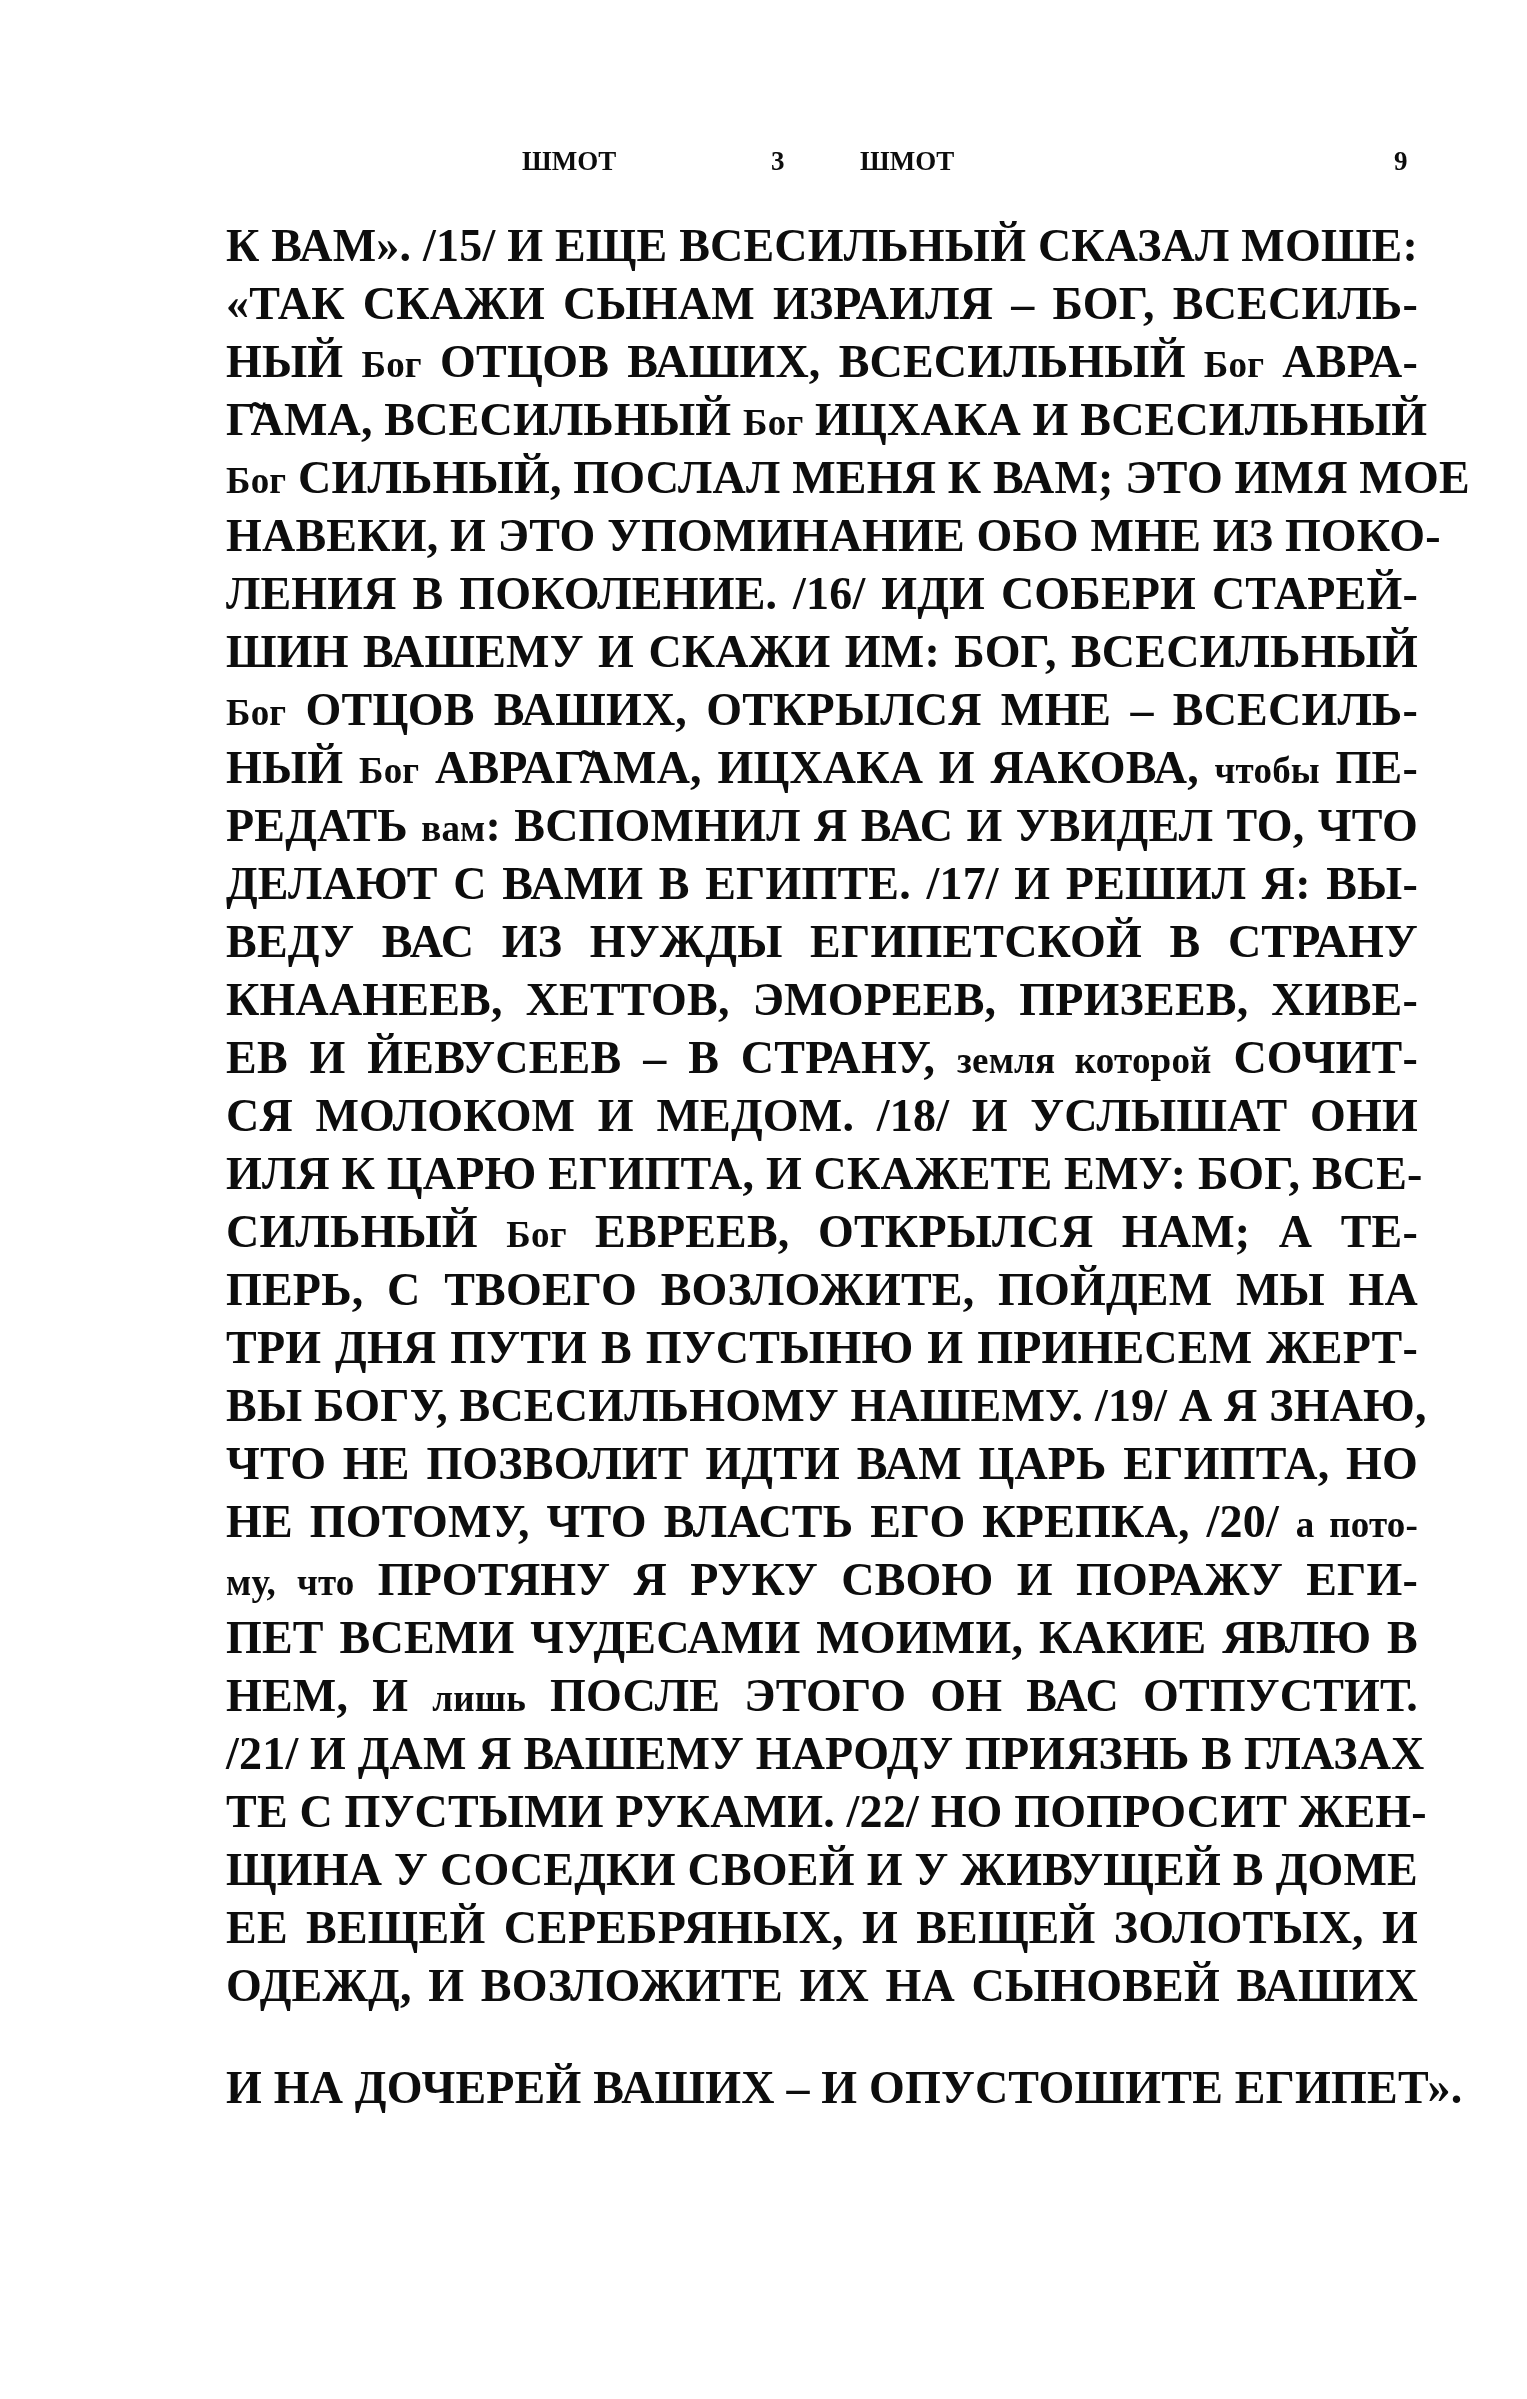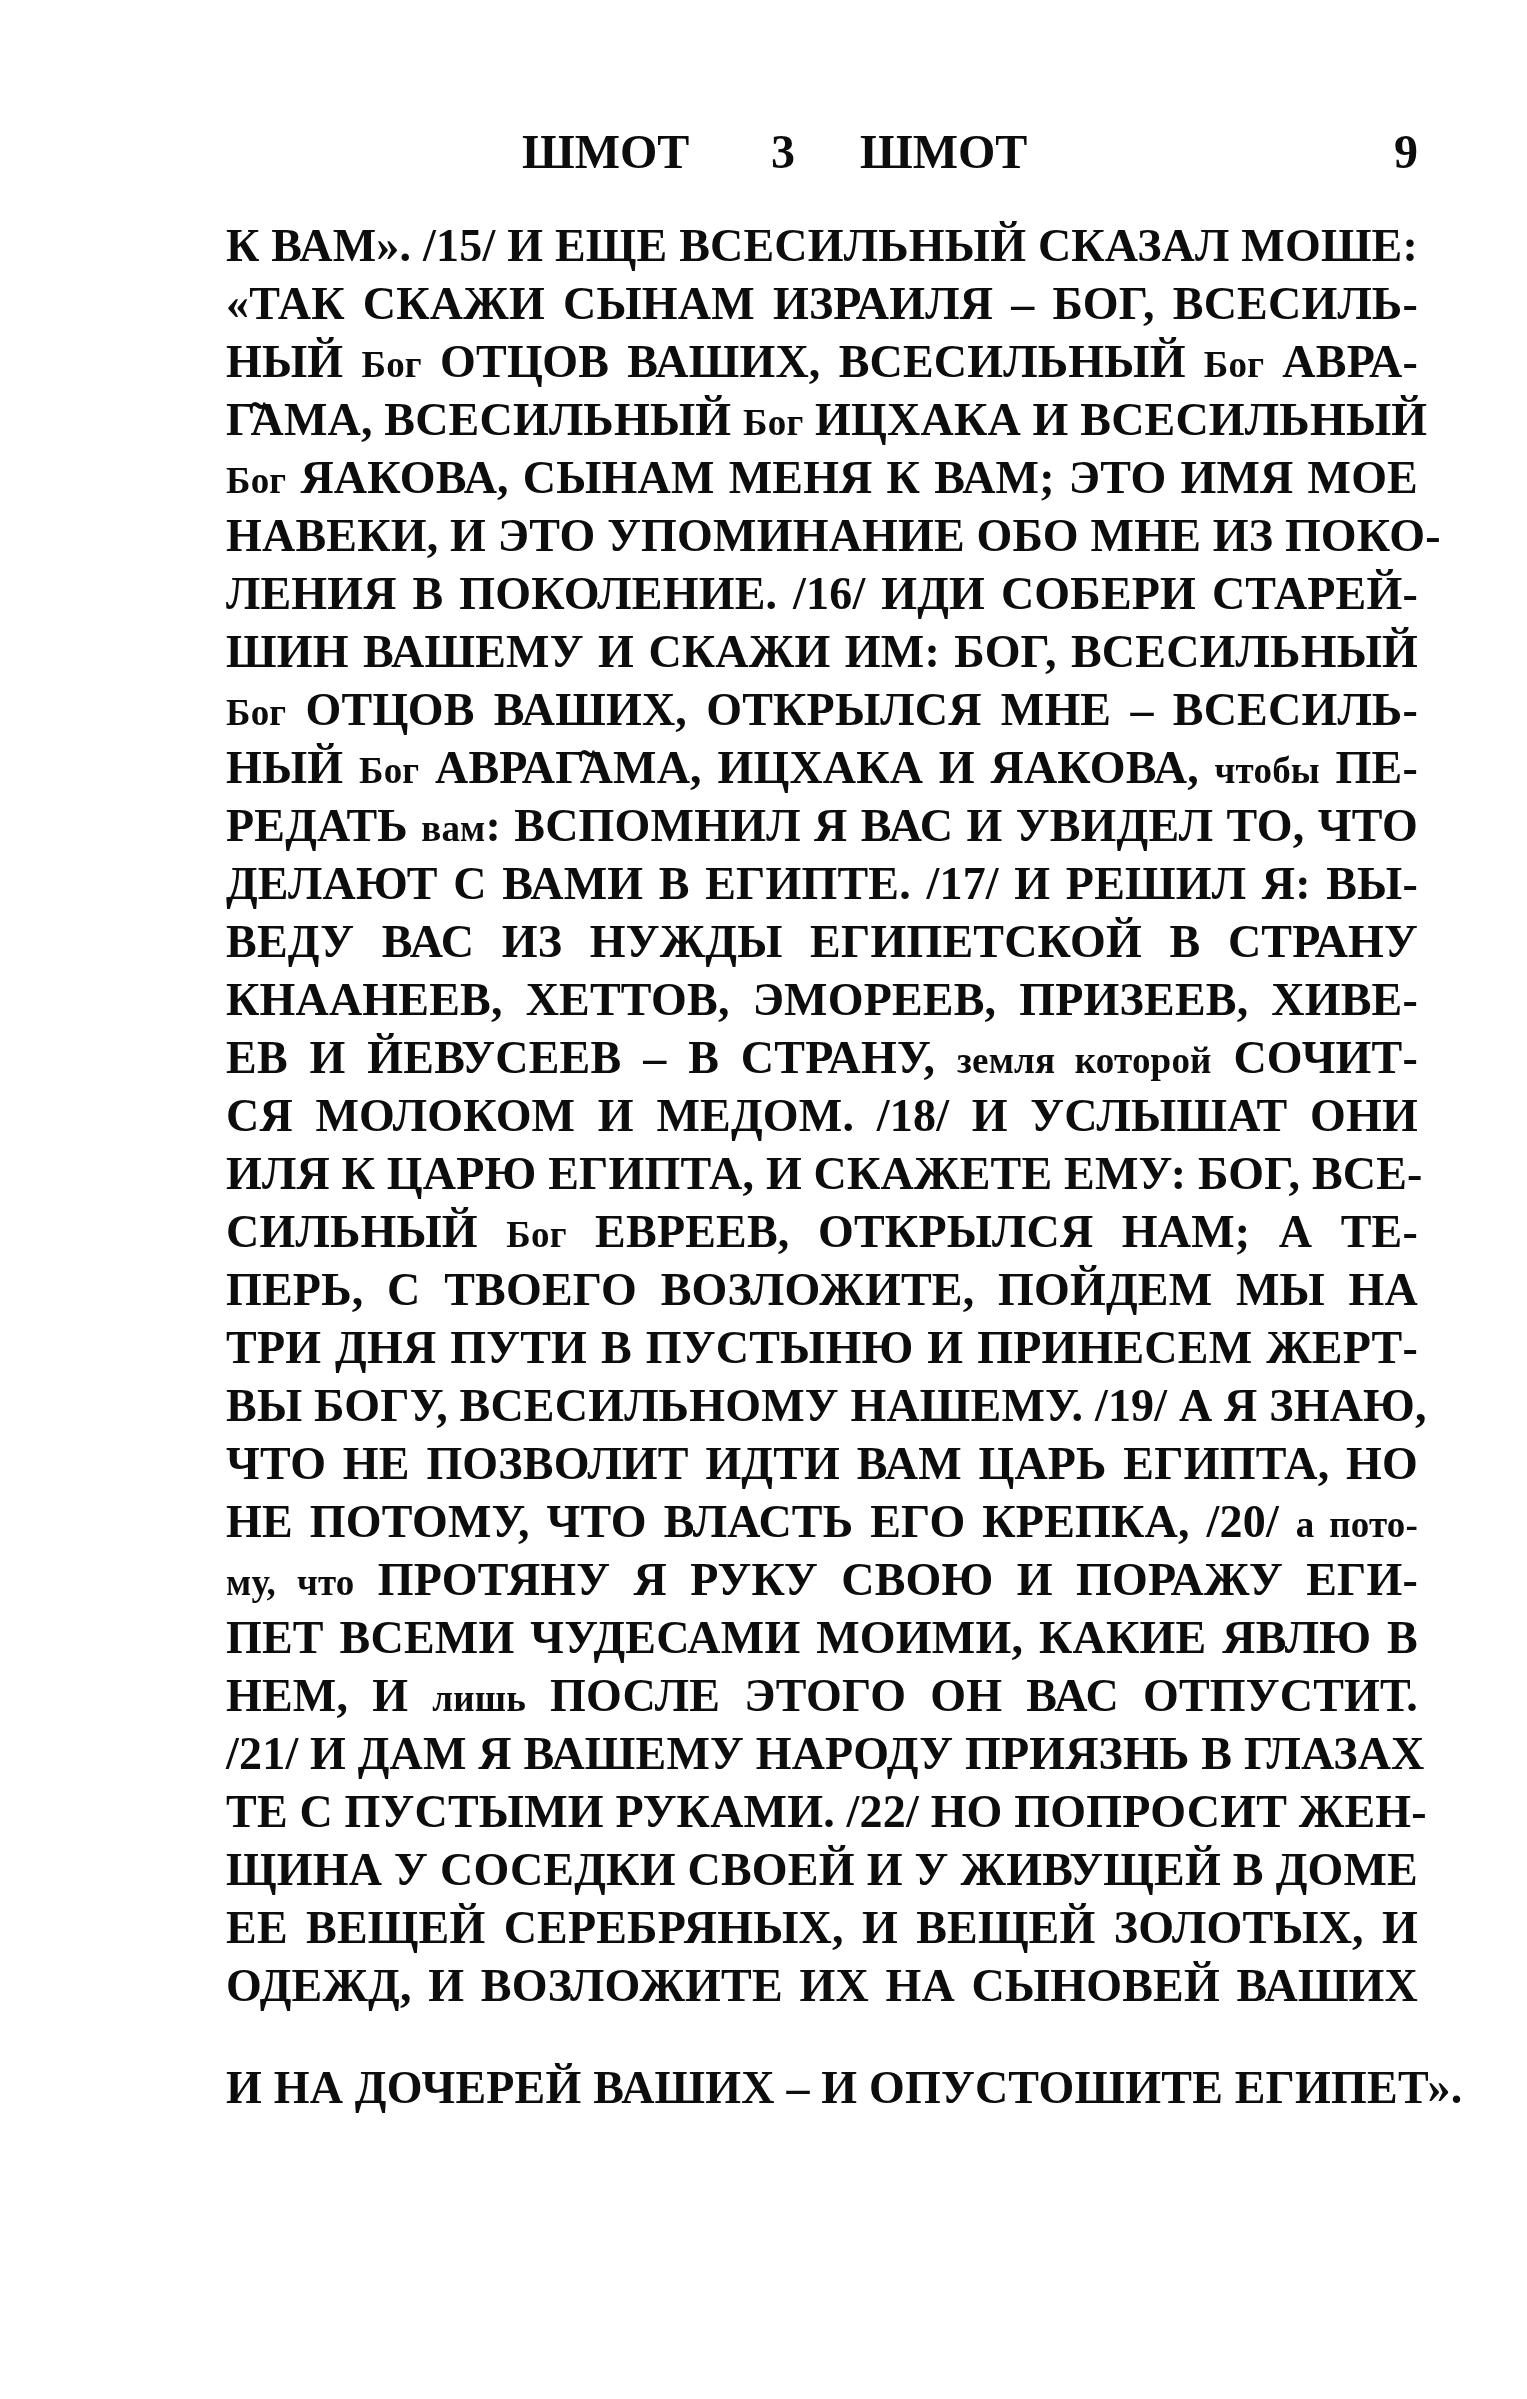--- a/index.html
+++ b/index.html
@@ -17,26 +17,26 @@
     }
     .page {
       position: absolute;
       left: 0; top: 0;
       width: 1528px;
       height: 2400px;
       background: #ffffff;
     }
     .running-head {
       position: absolute;
-      top: 127px;
+      top: 136px;
       left: 0;
       width: 1332px;
       height: 50px;
       font-weight: bold;
-      font-size: 48px;
+      font-size: 27px;
       line-height: 50px;
       letter-spacing: 0px;
     }
     .running-head span {
       position: absolute;
       top: 0;
       white-space: nowrap;
     }
     .rh-left { left: 522px; }
     .rh-chapter { left: 771px; }
@@ -77,21 +77,21 @@
     <span class="rh-chapter">3</span>
     <span class="rh-right">ШМОТ</span>
     <span class="rh-page">9</span>
   </div>
 
   <div class="body-text" id="body-text">
       <span class="line"><span>К ВАМ». /15/ И ЕЩЕ ВСЕСИЛЬНЫЙ СКАЗАЛ МОШЕ:</span></span>
       <span class="line"><span>«ТАК СКАЖИ СЫНАМ ИЗРАИЛЯ – БОГ, ВСЕСИЛЬ-</span></span>
       <span class="line"><span>НЫЙ </span><span class="sm">Бог</span><span> ОТЦОВ ВАШИХ, ВСЕСИЛЬНЫЙ </span><span class="sm">Бог</span><span> АВРА-</span></span>
       <span class="line"><span>Г̃АМА, ВСЕСИЛЬНЫЙ </span><span class="sm">Бог</span><span> ИЦХАКА И ВСЕСИЛЬНЫЙ</span></span>
-      <span class="line"><span class="sm">Бог</span><span> ЯАКОВА, СЫНАМ МЕНЯ К ВАМ; ЭТО ИМЯ МОЕ</span></span>
+      <span class="line"><span class="sm">Бог</span><span> СИЛЬНЫЙ, ПОСЛАЛ МЕНЯ К ВАМ; ЭТО ИМЯ МОЕ</span></span>
       <span class="line"><span>НАВЕКИ, И ЭТО УПОМИНАНИЕ ОБО МНЕ ИЗ ПОКО-</span></span>
       <span class="line"><span>ЛЕНИЯ В ПОКОЛЕНИЕ. /16/ ИДИ СОБЕРИ СТАРЕЙ-</span></span>
       <span class="line"><span>ШИН ВАШЕМУ И СКАЖИ ИМ: БОГ, ВСЕСИЛЬНЫЙ</span></span>
       <span class="line"><span class="sm">Бог</span><span> ОТЦОВ ВАШИХ, ОТКРЫЛСЯ МНЕ – ВСЕСИЛЬ-</span></span>
       <span class="line"><span>НЫЙ </span><span class="sm">Бог</span><span> АВРАГ̃АМА, ИЦХАКА И ЯАКОВА, </span><span class="sm">чтобы</span><span> ПЕ-</span></span>
       <span class="line"><span>РЕДАТЬ </span><span class="sm">вам</span><span>: ВСПОМНИЛ Я ВАС И УВИДЕЛ ТО, ЧТО</span></span>
       <span class="line"><span>ДЕЛАЮТ С ВАМИ В ЕГИПТЕ. /17/ И РЕШИЛ Я: ВЫ-</span></span>
       <span class="line"><span>ВЕДУ ВАС ИЗ НУЖДЫ ЕГИПЕТСКОЙ В СТРАНУ</span></span>
       <span class="line"><span>КНААНЕЕВ, ХЕТТОВ, ЭМОРЕЕВ, ПРИЗЕЕВ, ХИВЕ-</span></span>
       <span class="line"><span>ЕВ И ЙЕВУСЕЕВ – В СТРАНУ, </span><span class="sm">земля которой</span><span> СОЧИТ-</span></span>

